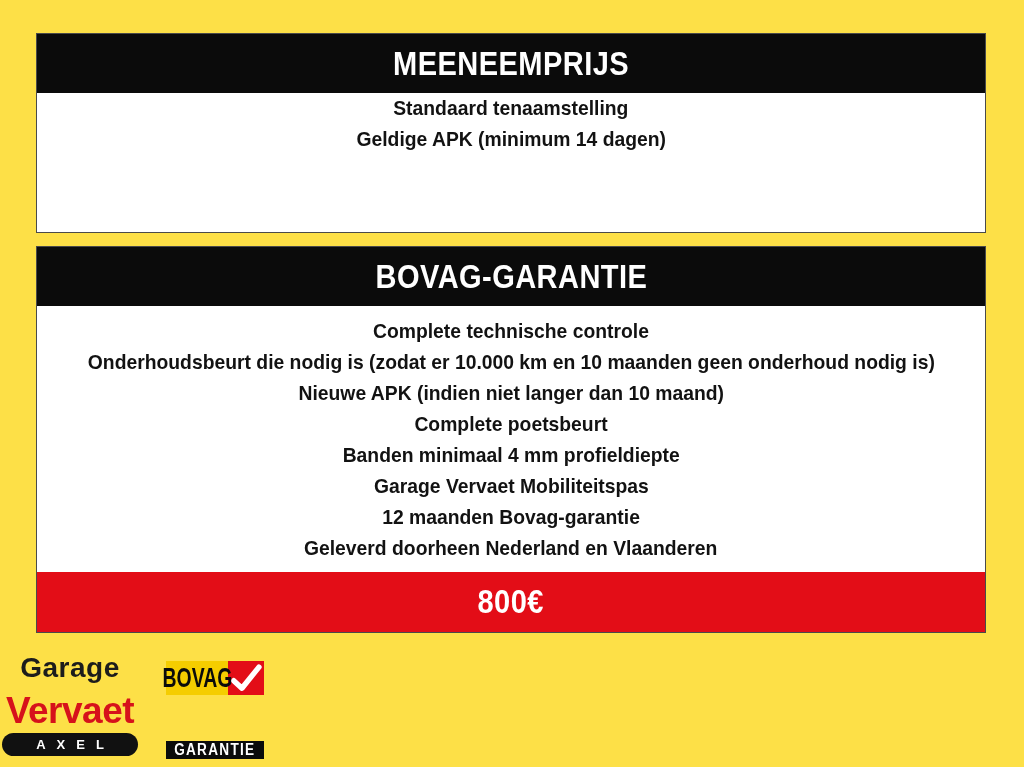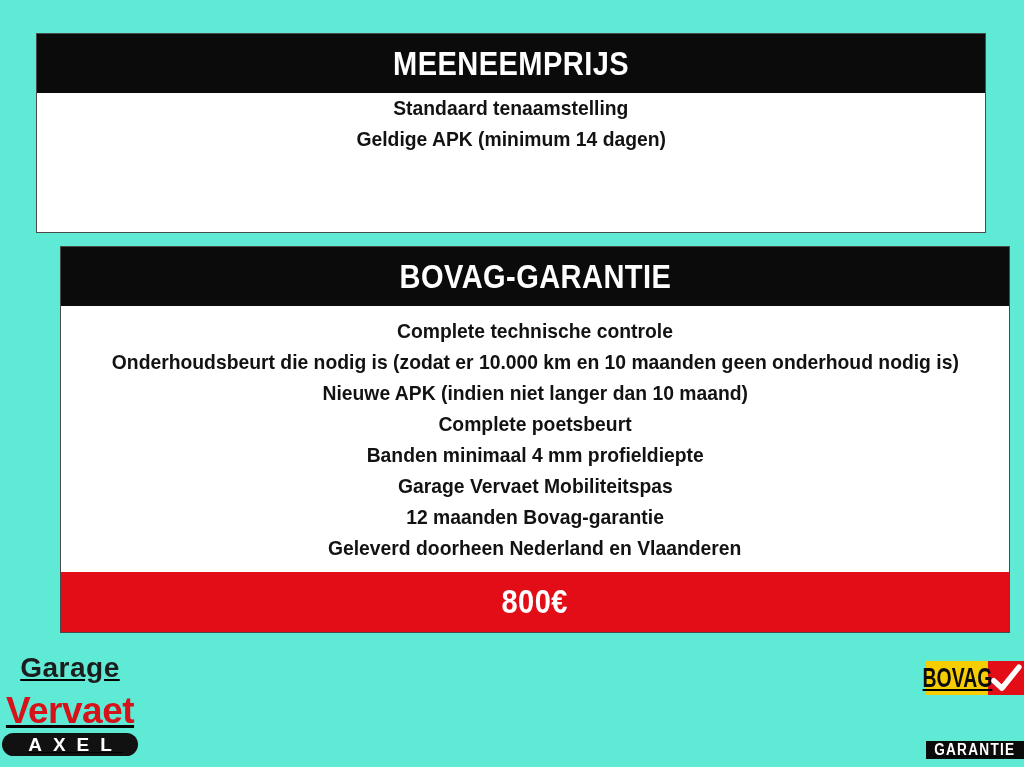--- a/index.html
+++ b/index.html
@@ -8,32 +8,32 @@
     background: #ffffff;
     width: 1024px;
     height: 767px;
     overflow: hidden;
     font-family: "Liberation Sans", sans-serif;
   }
   .sheet {
     position: relative;
     width: 1024px;
     height: 767px;
-    background: #5eead4;
+    background: #fde047;
   }
   .card {
     position: absolute;
     left: 36px;
     width: 950px;
     border: 1px solid #4a4a4a;
     box-sizing: border-box;
     background: #ffffff;
   }
   .card-1 { top: 33px; height: 200px; }
-  .card-2 { top: 246px; height: 387px; margin-left: 24px; }
+  .card-2 { top: 246px; height: 387px; }
 
   .bar {
     width: 100%;
     display: flex;
     align-items: center;
     justify-content: center;
     box-sizing: border-box;
   }
   .bar-black {
     background: #0b0b0b;
@@ -75,23 +75,22 @@
   }
 
   .logo-strip {
     position: absolute;
     top: 650px;
     left: 0;
     width: 1024px;
     height: 110px;
     display: flex;
     align-items: center;
-    justify-content: space-between;
+    justify-content: flex-start;
     gap: 26px;
-    text-decoration: underline;
   }
 
   
   .garage-logo {
     display: flex;
     flex-direction: column;
     align-items: center;
     width: 140px;
   }
   .garage-word1 {
@@ -112,21 +111,21 @@
   .garage-badge {
     margin-top: 5px;
     background: #111111;
     color: #ffffff;
     border-radius: 12px;
     width: 136px;
     height: 23px;
     display: flex;
     align-items: center;
     justify-content: center;
-    font-size: 19px;
+    font-size: 13px;
     font-weight: bold;
     letter-spacing: 11px;
     text-indent: 11px;
   }
 
   
   .bovag-logo {
     width: 98px;
     height: 88px;
     display: flex;

